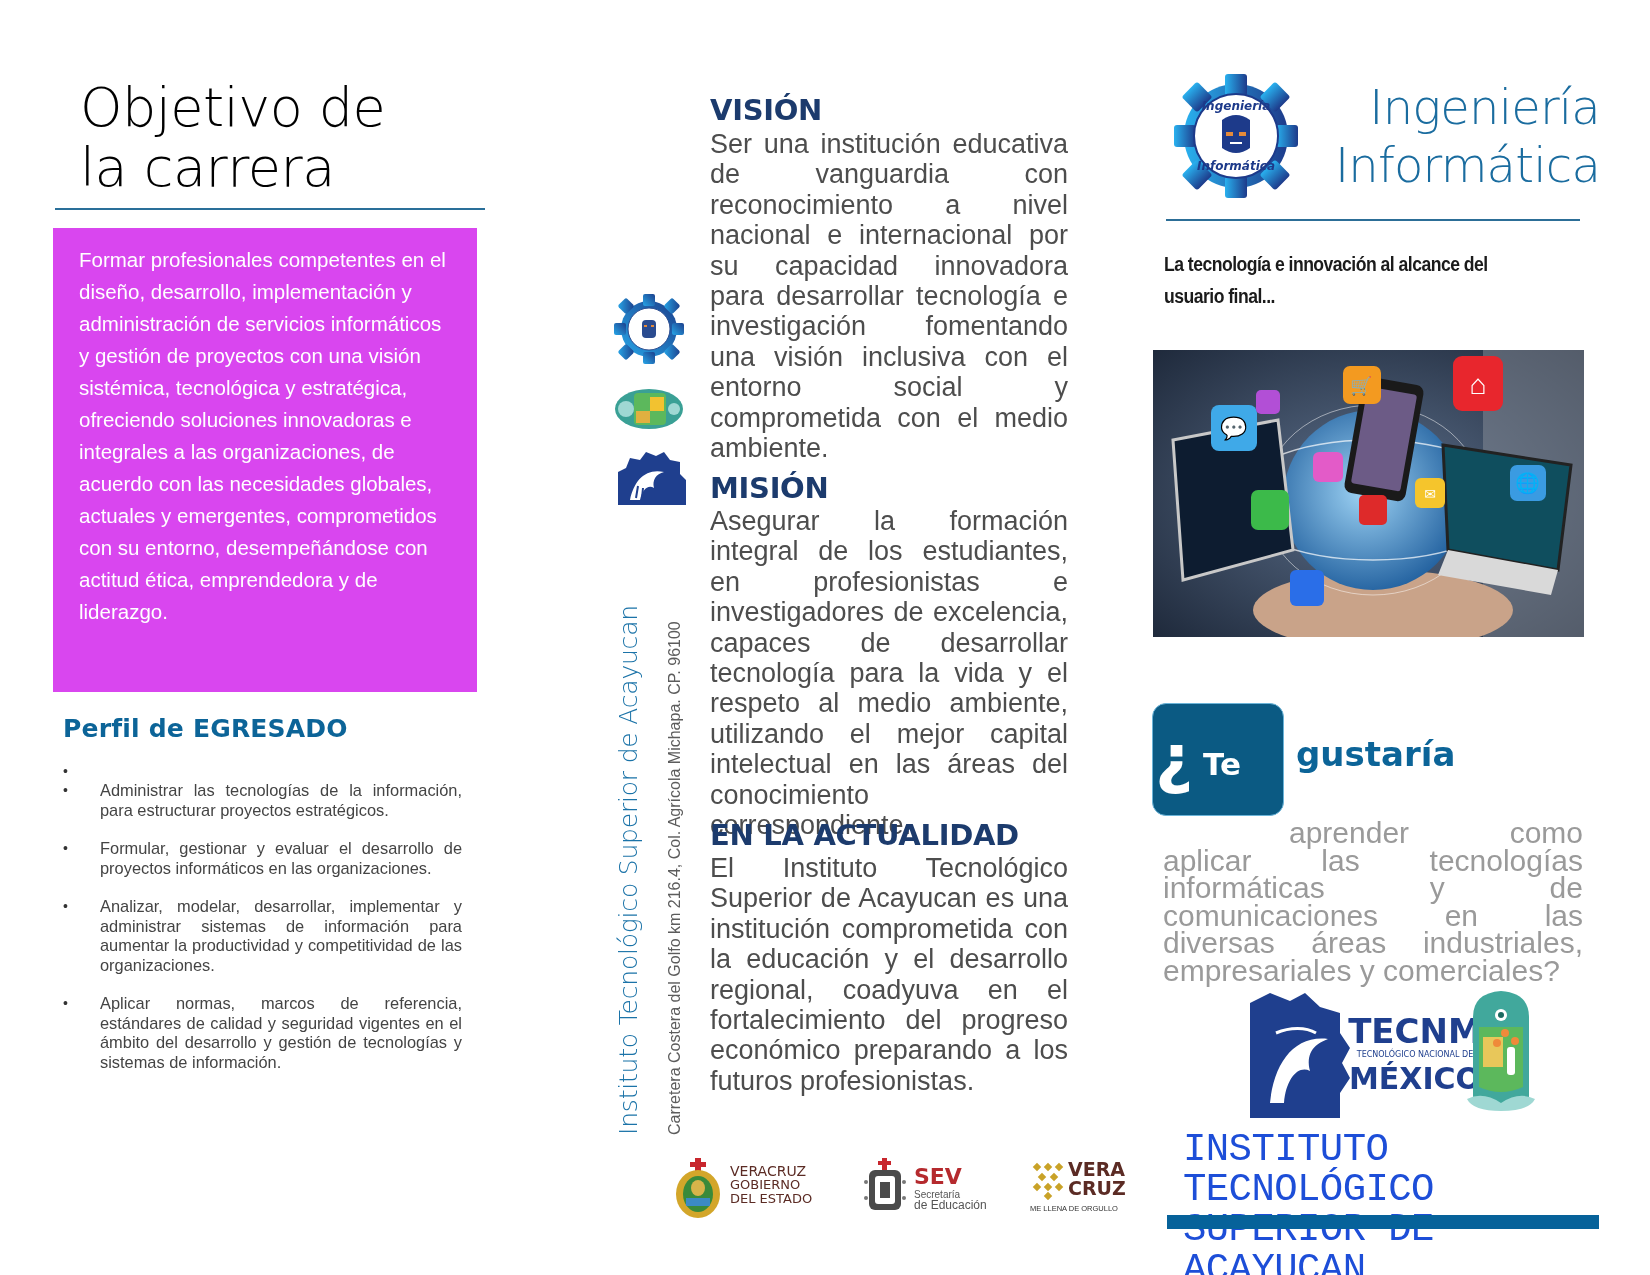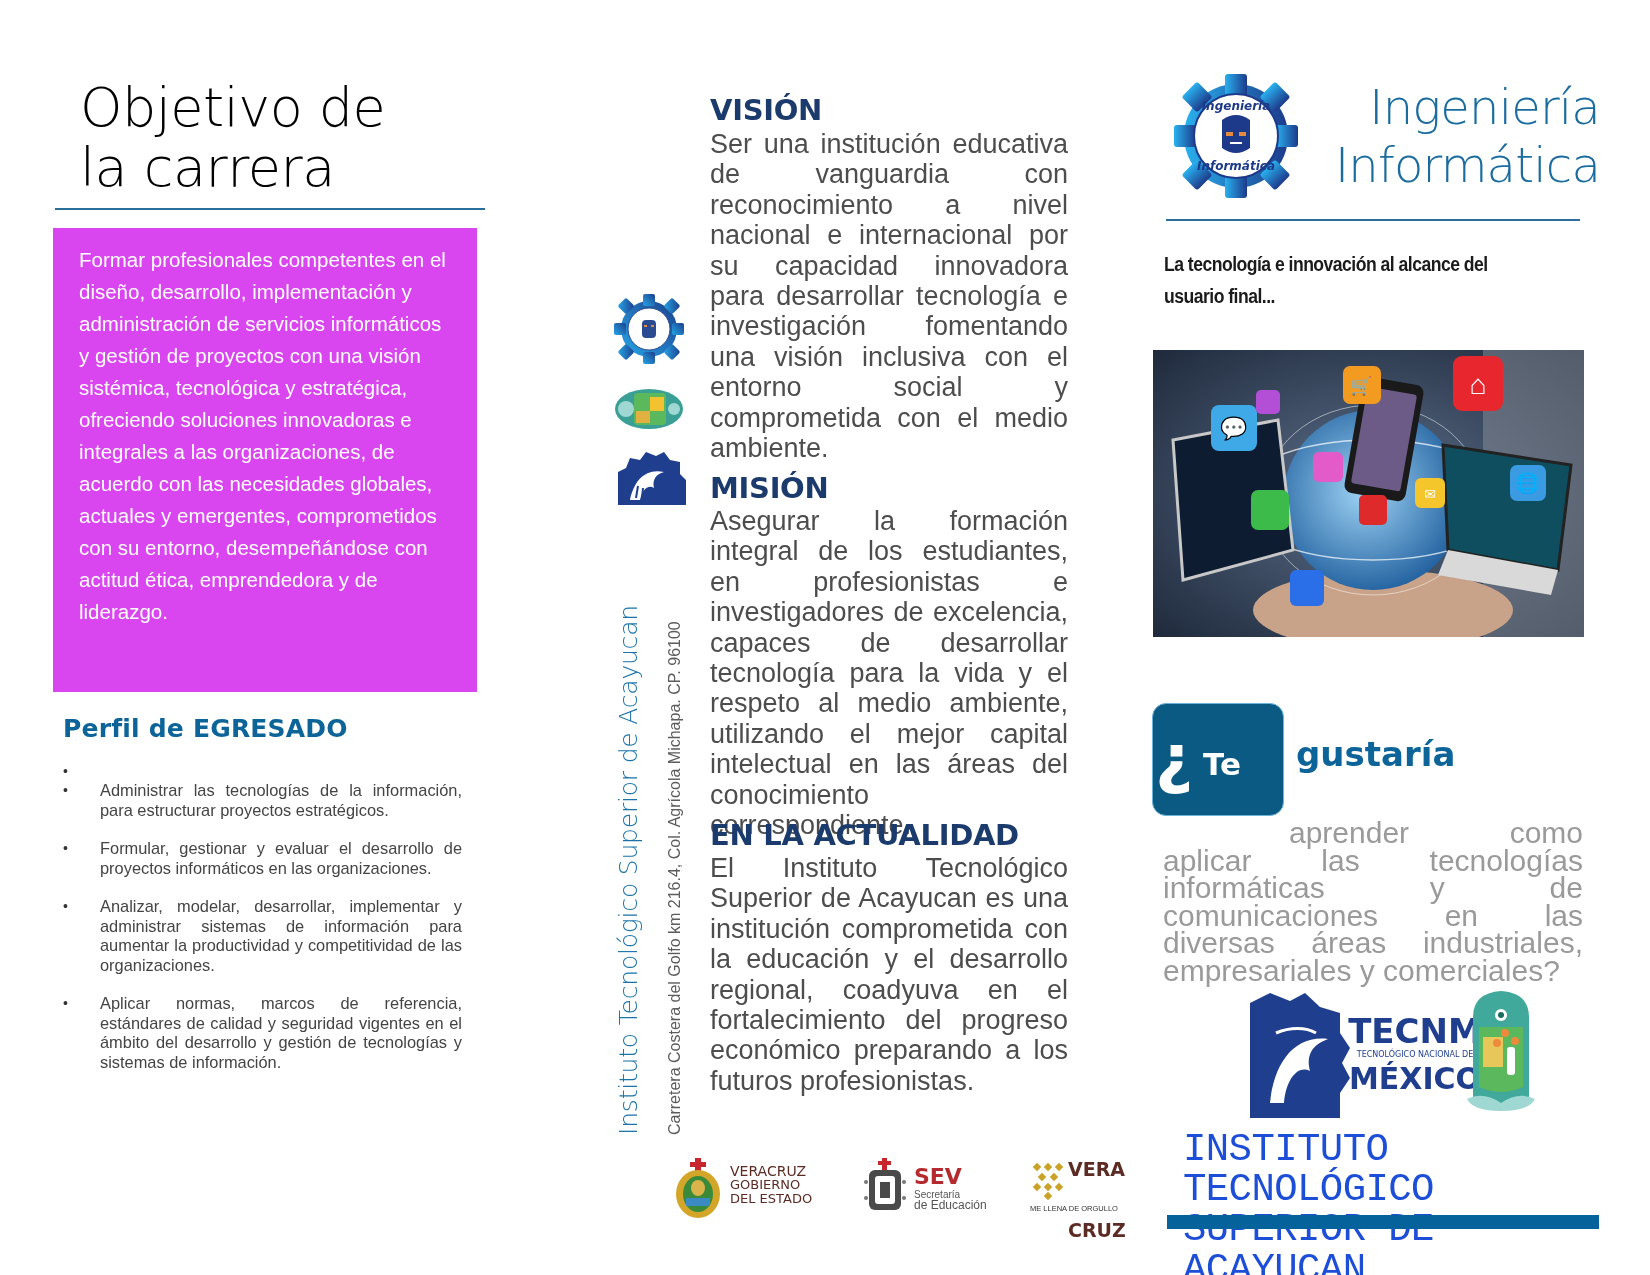--- a/index.html
+++ b/index.html
@@ -163,21 +163,21 @@
           <rect x="26" y="2" width="6" height="6" transform="rotate(45 29 5)"></rect>
         <rect x="9" y="12" width="6" height="6" transform="rotate(45 12 15)"></rect>
           <rect x="21" y="12" width="6" height="6" transform="rotate(45 24 15)"></rect>
         <rect x="4" y="22" width="6" height="6" transform="rotate(45 7 25)"></rect>
           <rect x="15" y="22" width="6" height="6" transform="rotate(45 18 25)"></rect>
           <rect x="26" y="22" width="6" height="6" transform="rotate(45 29 25)"></rect>
         <rect x="15" y="31" width="6" height="6" transform="rotate(45 18 34)"></rect>
       </g>
     </svg>
     <div style="position:absolute;left:38px;top:0px;font-family:'DejaVu Sans',sans-serif;font-weight:bold;font-size:19px;color:#5b2b24;line-height:19px;">VERA</div>
-    <div style="position:absolute;left:38px;top:19px;font-family:'DejaVu Sans',sans-serif;font-weight:bold;font-size:19px;color:#5b2b24;line-height:19px;margin-top:42px;">CRUZ</div>
+    <div style="position:absolute;left:38px;top:19px;font-family:'DejaVu Sans',sans-serif;font-weight:bold;font-size:19px;color:#5b2b24;line-height:19px;">CRUZ</div>
     <div style="position:absolute;left:0px;top:44px;font-size:7.5px;color:#333;white-space:nowrap;">ME LLENA DE ORGULLO</div>
   </div>
 </div>
 
 <div class="abs career-logo">
   <svg width="132" height="132" viewBox="0 0 132 132">
     <defs>
         <linearGradient id="g2" x1="0" y1="0.5" x2="1" y2="0.5">
           <stop offset="0" stop-color="#29b1ef"></stop>
           <stop offset="1" stop-color="#1d3a8a"></stop>

